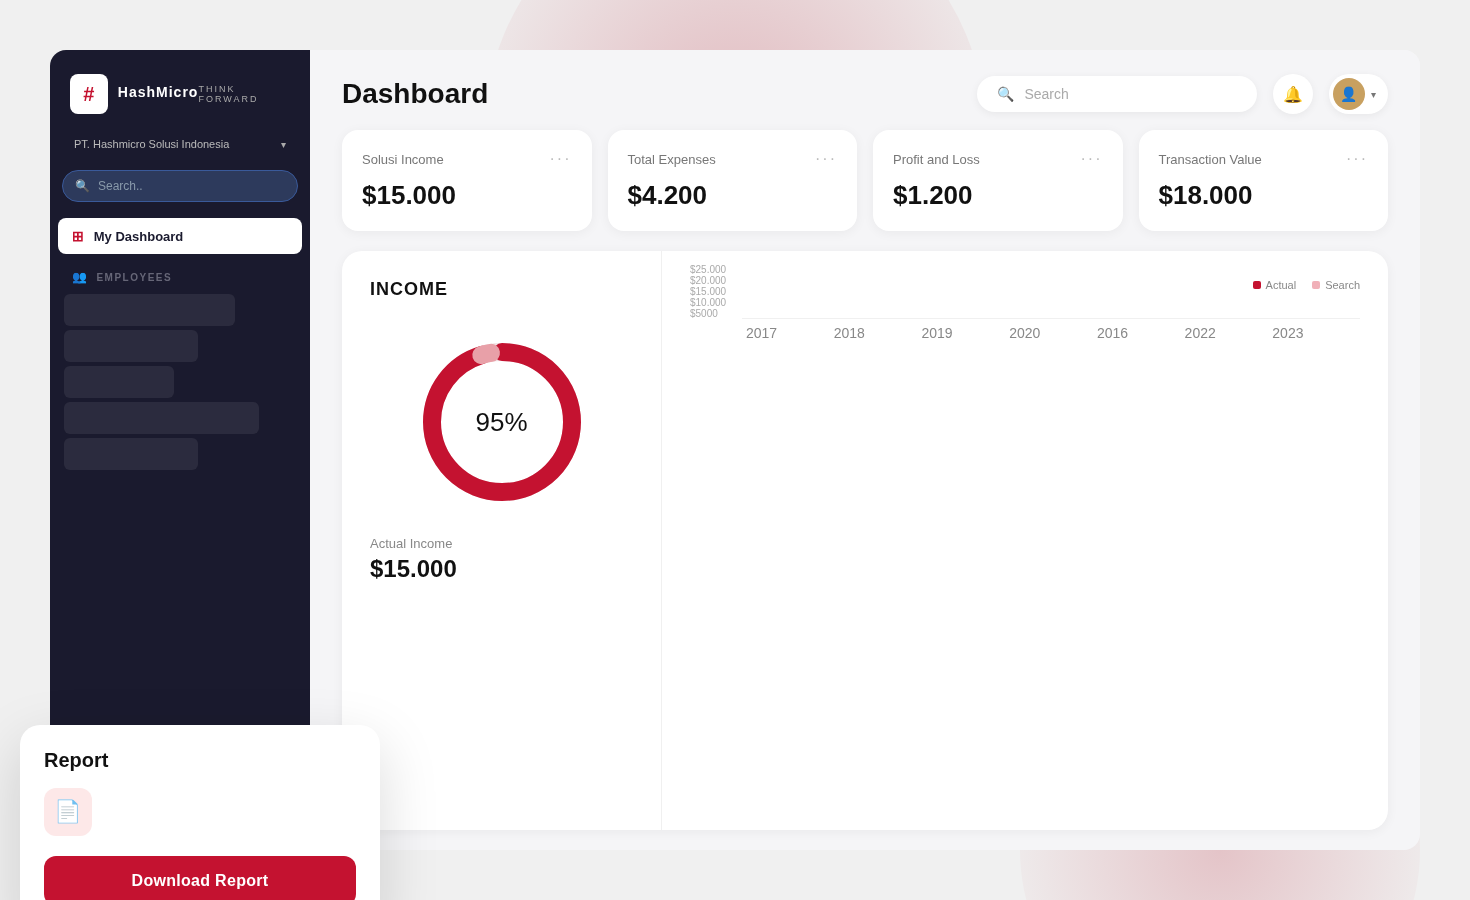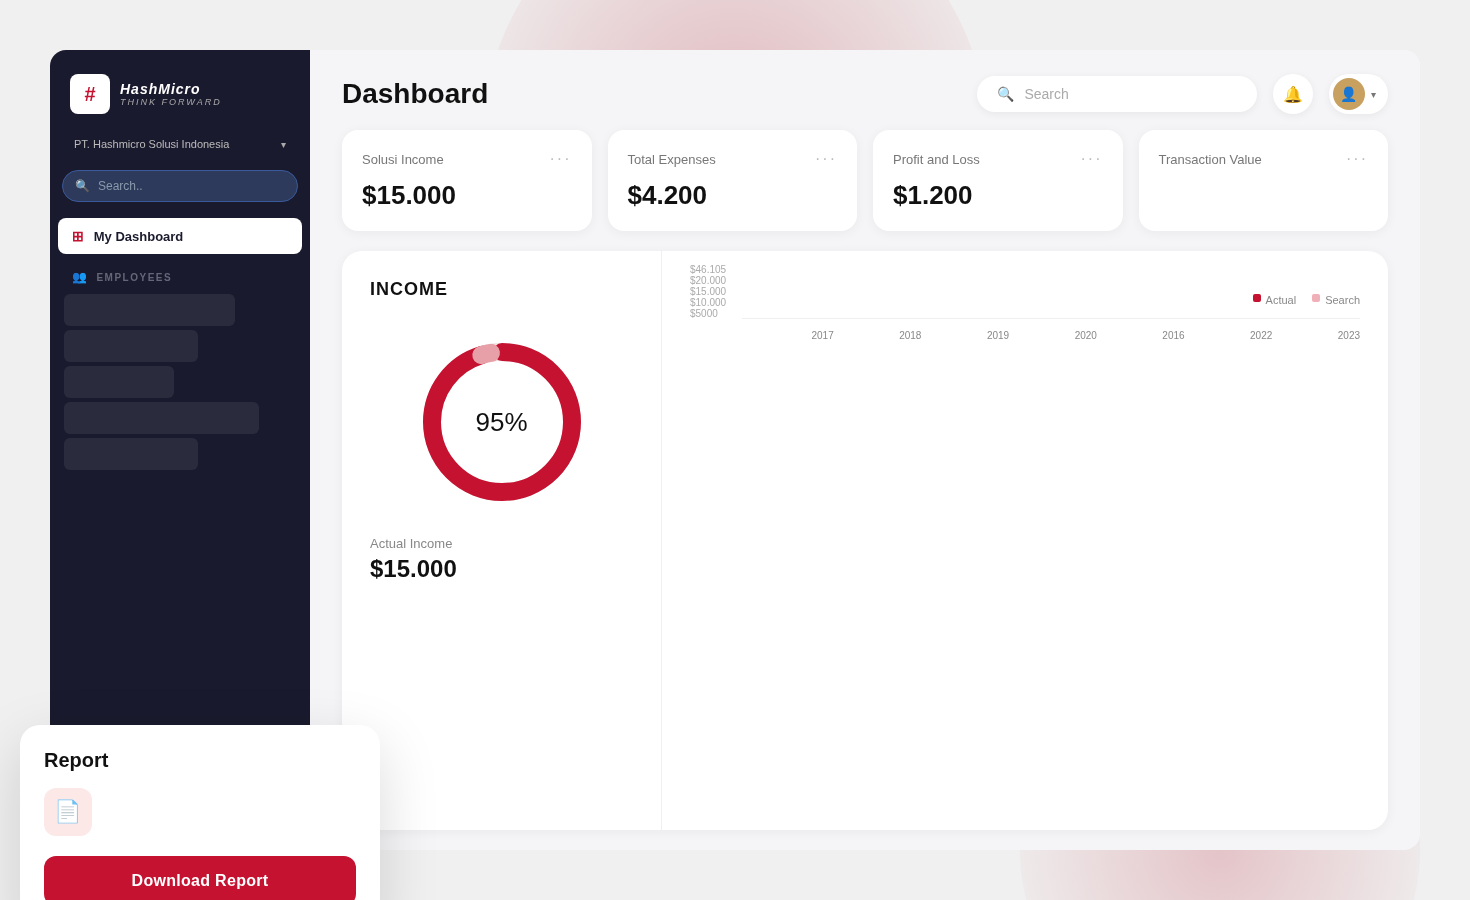--- a/index.html
+++ b/index.html
@@ -75,22 +75,21 @@
       border-radius: 8px;
       display: flex;
       align-items: center;
       justify-content: center;
       font-size: 20px;
       font-weight: 900;
       color: #c41230;
     }
     .logo-text {
       display: flex;
-      flex-direction: column;
-      font-style: italic;
+      flex-direction: row;
     }
     .logo-main {
       color: white;
       font-weight: 800;
       font-size: 14px;
       letter-spacing: 1px;
     }
     .logo-sub {
       color: #aaa;
       font-size: 9px;
@@ -435,24 +434,24 @@
     .chart-legend {
       position: absolute;
       top: 28px;
       right: 28px;
       display: flex;
       gap: 16px;
       align-items: center;
     }
     .legend-item {
       display: flex;
+      align-items: center;
       gap: 5px;
       font-size: 11px;
       color: #888;
-      margin-top: 15px;
     }
     .legend-dot {
       width: 8px;
       height: 8px;
       border-radius: 2px;
     }
     .legend-dot.actual { background: #c41230; }
     .legend-dot.budget { background: #f0b0b8; }
     .bar-chart-area {
       flex: 1;
@@ -514,22 +513,22 @@
     .bar.budget-bar { background: #f0b0b8; }
     .x-axis-labels {
       position: absolute;
       left: 56px;
       right: 0;
       bottom: 8px;
       display: flex;
     }
     .x-label {
       flex: 1;
-      text-align: right;
-      font-size: 10px;
+      text-align: left;
+      font-size: 14px;
       color: #888;
     }
   </style>
 </head>
 <body>
 
 <div class="bg-circle-top"></div>
 <div class="bg-circle-bottom"></div>
 
 <div class="main-container">
@@ -610,20 +609,21 @@
         <span class="stat-label">Profit and Loss</span>
         <span class="stat-more">···</span>
       </div>
       <div class="stat-value">$1.200</div>
     </div>
         <div class="stat-card">
       <div class="stat-card-header">
         <span class="stat-label">Transaction Value</span>
         <span class="stat-more">···</span>
       </div>
+      <div class="stat-value">$18.000</div>
     </div>
       </div>
 
     <div class="income-section">
       <div class="income-left">
         <div class="income-title">INCOME</div>
 
         <div class="donut-container">
           <svg class="donut-svg" viewBox="0 0 180 180">
 
@@ -653,21 +653,21 @@
             <span>Search</span>
           </div>
         </div>
 
         <div class="bar-chart-area" id="bar-chart-area">
         <div class="y-axis-labels">
               <span class="y-label">$5000</span>
               <span class="y-label">$10.000</span>
               <span class="y-label">$15.000</span>
               <span class="y-label">$20.000</span>
-              <span class="y-label">$46.105</span>
+              <span class="y-label">$25.000</span>
             </div>
             <div class="y-gridlines">
               <div class="y-line" style="bottom: 0%;"></div>
               <div class="y-line" style="bottom: 25%;"></div>
               <div class="y-line" style="bottom: 50%;"></div>
               <div class="y-line" style="bottom: 75%;"></div>
               <div class="y-line" style="bottom: 100%;"></div>
             </div>
             <div class="bars-group">
               <div class="year-group">

